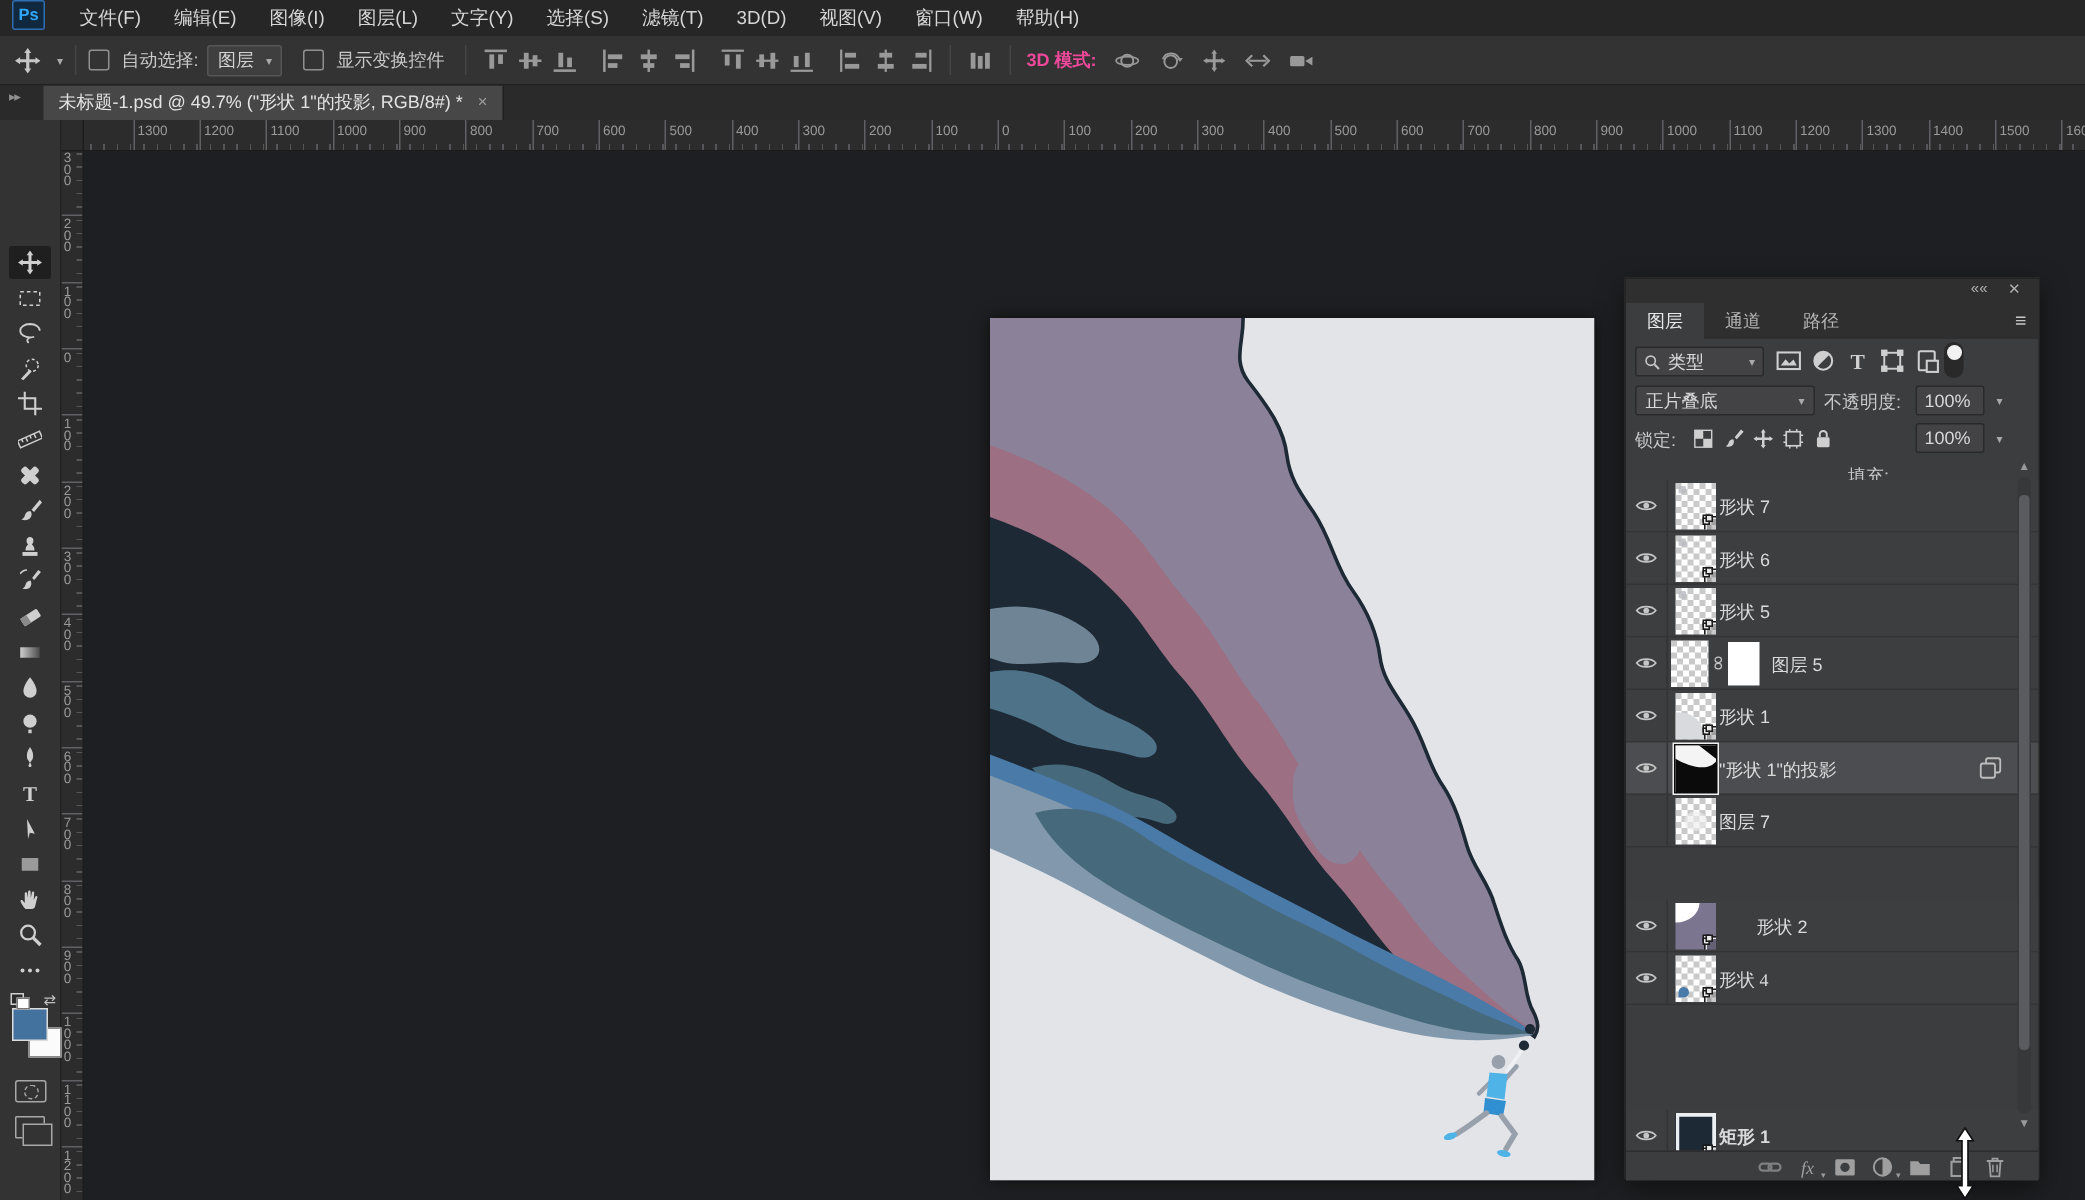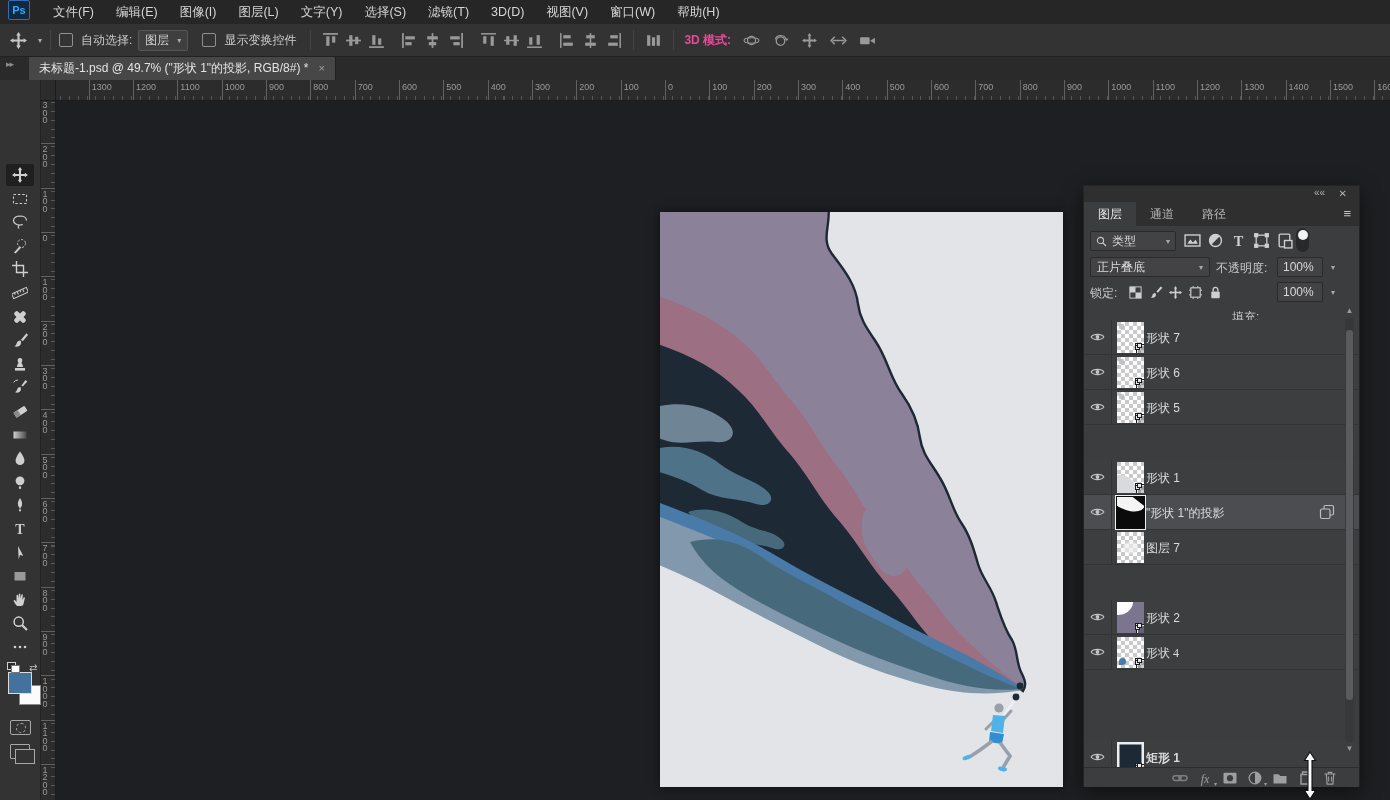--- a/index.html
+++ b/index.html
@@ -97,21 +97,21 @@
   .lrow{position:absolute;left:0;width:100%;height:35px;background:#3d3e40;border-bottom:1px solid #343436;box-sizing:border-box;}
   .lrow.selected{background:#4c4d51;}
   .eyewell{position:absolute;left:0;top:0;width:27px;height:34px;border-right:1px solid #333335;display:flex;align-items:center;justify-content:center;}
   .eyewell svg{width:15px;height:10px;}
   .thumb{position:absolute;top:2px;background:#fff;overflow:hidden;}
   .checker{background:repeating-conic-gradient(#ffffff 0 25%,#c9c9c9 0 50%) 0 0/8px 8px;}
   .blob{position:absolute;}
   .badge{position:absolute;right:-5px;bottom:-4px;width:10px;height:10px;border:1.5px solid #e9e9e9;outline:1px solid #1b1b1b;background:rgba(40,40,40,.25);}
   .badge i,.badge b{position:absolute;width:3px;height:3px;background:#e9e9e9;outline:1px solid #1b1b1b;display:block;}
   .lname{position:absolute;top:10px;font-size:12px;color:#dadada;white-space:nowrap;}
-  .lname.und{}
+  .lname.und{margin-left:25px;}
   .clip-arrow{position:absolute;left:30px;top:10px;width:11px;height:13px;}
   .linkic{position:absolute;left:57px;top:10px;width:9px;height:14px;}
   .selframe{outline:1px solid #0c0c0c;box-shadow:0 0 0 2px #f0f0f0;}
   .fxcopy{position:absolute;right:24px;top:9px;width:16px;height:16px;}
   #row-sliver{position:absolute;left:30px;top:457px;width:56px;height:3px;background:#f2f2f2;}
   #list-topline{position:absolute;left:0;top:0;width:100%;height:1px;background:#333;}
 
   #pscroll{position:absolute;right:5px;top:120px;width:9px;height:448px;}
   #pscroll .track{position:absolute;left:0;top:12px;width:9px;height:424px;background:#37383a;border-radius:4px;}
   #pscroll .pthumb{position:absolute;left:1px;top:24px;width:7px;height:370px;background:#5a5b5e;border-radius:3px;}
@@ -755,20 +755,39 @@
         <div class="thumb checker" style="left: 33px; width: 27px; height: 31px;">
           <div class="blob" style="left: 2px; top: 2px; width: 5px; height: 5px; background: rgb(185, 188, 194); opacity: 0.8; border-radius: 1px;"></div>
           <div class="badge">
             <i style="left: -2px; top: -2px;"></i>
             <i style="left: -2px; right: -2px;"></i>
             <i style="top: -2px; bottom: -2px;"></i>
           </div>
         </div>
         <div class="lname" style="left: 62px;">形状 5</div>
       </div>
+      <div class="lrow" style="top: 105px;">
+        <div class="eyewell">
+          <svg viewBox="0 0 16 11">
+            <path d="M1 5.5C3.6 1.7 12.4 1.7 15 5.5 12.4 9.3 3.6 9.3 1 5.5Z" fill="none" stroke="#c5c5c5" stroke-width="1.2"></path>
+            <circle cx="8" cy="5.5" r="2.1" fill="#c5c5c5"></circle>
+          </svg>
+        </div>
+        <div class="thumb checker" style="left: 30px; width: 25px; height: 31px;"></div>
+        <div class="linkic">
+          <svg viewBox="0 0 16 16" width="100%" height="100%">
+            <g stroke="#c5c5c5" fill="none" stroke-width="1.4">
+              <rect x="4.2" y="1" width="7.6" height="6.5" rx="3.6"></rect>
+              <rect x="4.2" y="8.5" width="7.6" height="6.5" rx="3.6"></rect>
+            </g>
+          </svg>
+        </div>
+        <div class="thumb" style="left: 68px; top: 3px; width: 21px; height: 29px; background: rgb(255, 255, 255);"></div>
+        <div class="lname" style="left: 97px;">图层 5</div>
+      </div>
       <div class="lrow" style="top: 140px;">
         <div class="eyewell">
           <svg viewBox="0 0 16 11">
             <path d="M1 5.5C3.6 1.7 12.4 1.7 15 5.5 12.4 9.3 3.6 9.3 1 5.5Z" fill="none" stroke="#c5c5c5" stroke-width="1.2"></path>
             <circle cx="8" cy="5.5" r="2.1" fill="#c5c5c5"></circle>
           </svg>
         </div>
         <div class="thumb checker" style="left: 33px; width: 27px; height: 31px;">
           <div class="blob" style="left: 0px; bottom: 0px; width: 70%; height: 58%; background: rgb(217, 218, 222); border-radius: 0px 85% 0px 0px;"></div>
           <div class="badge">

